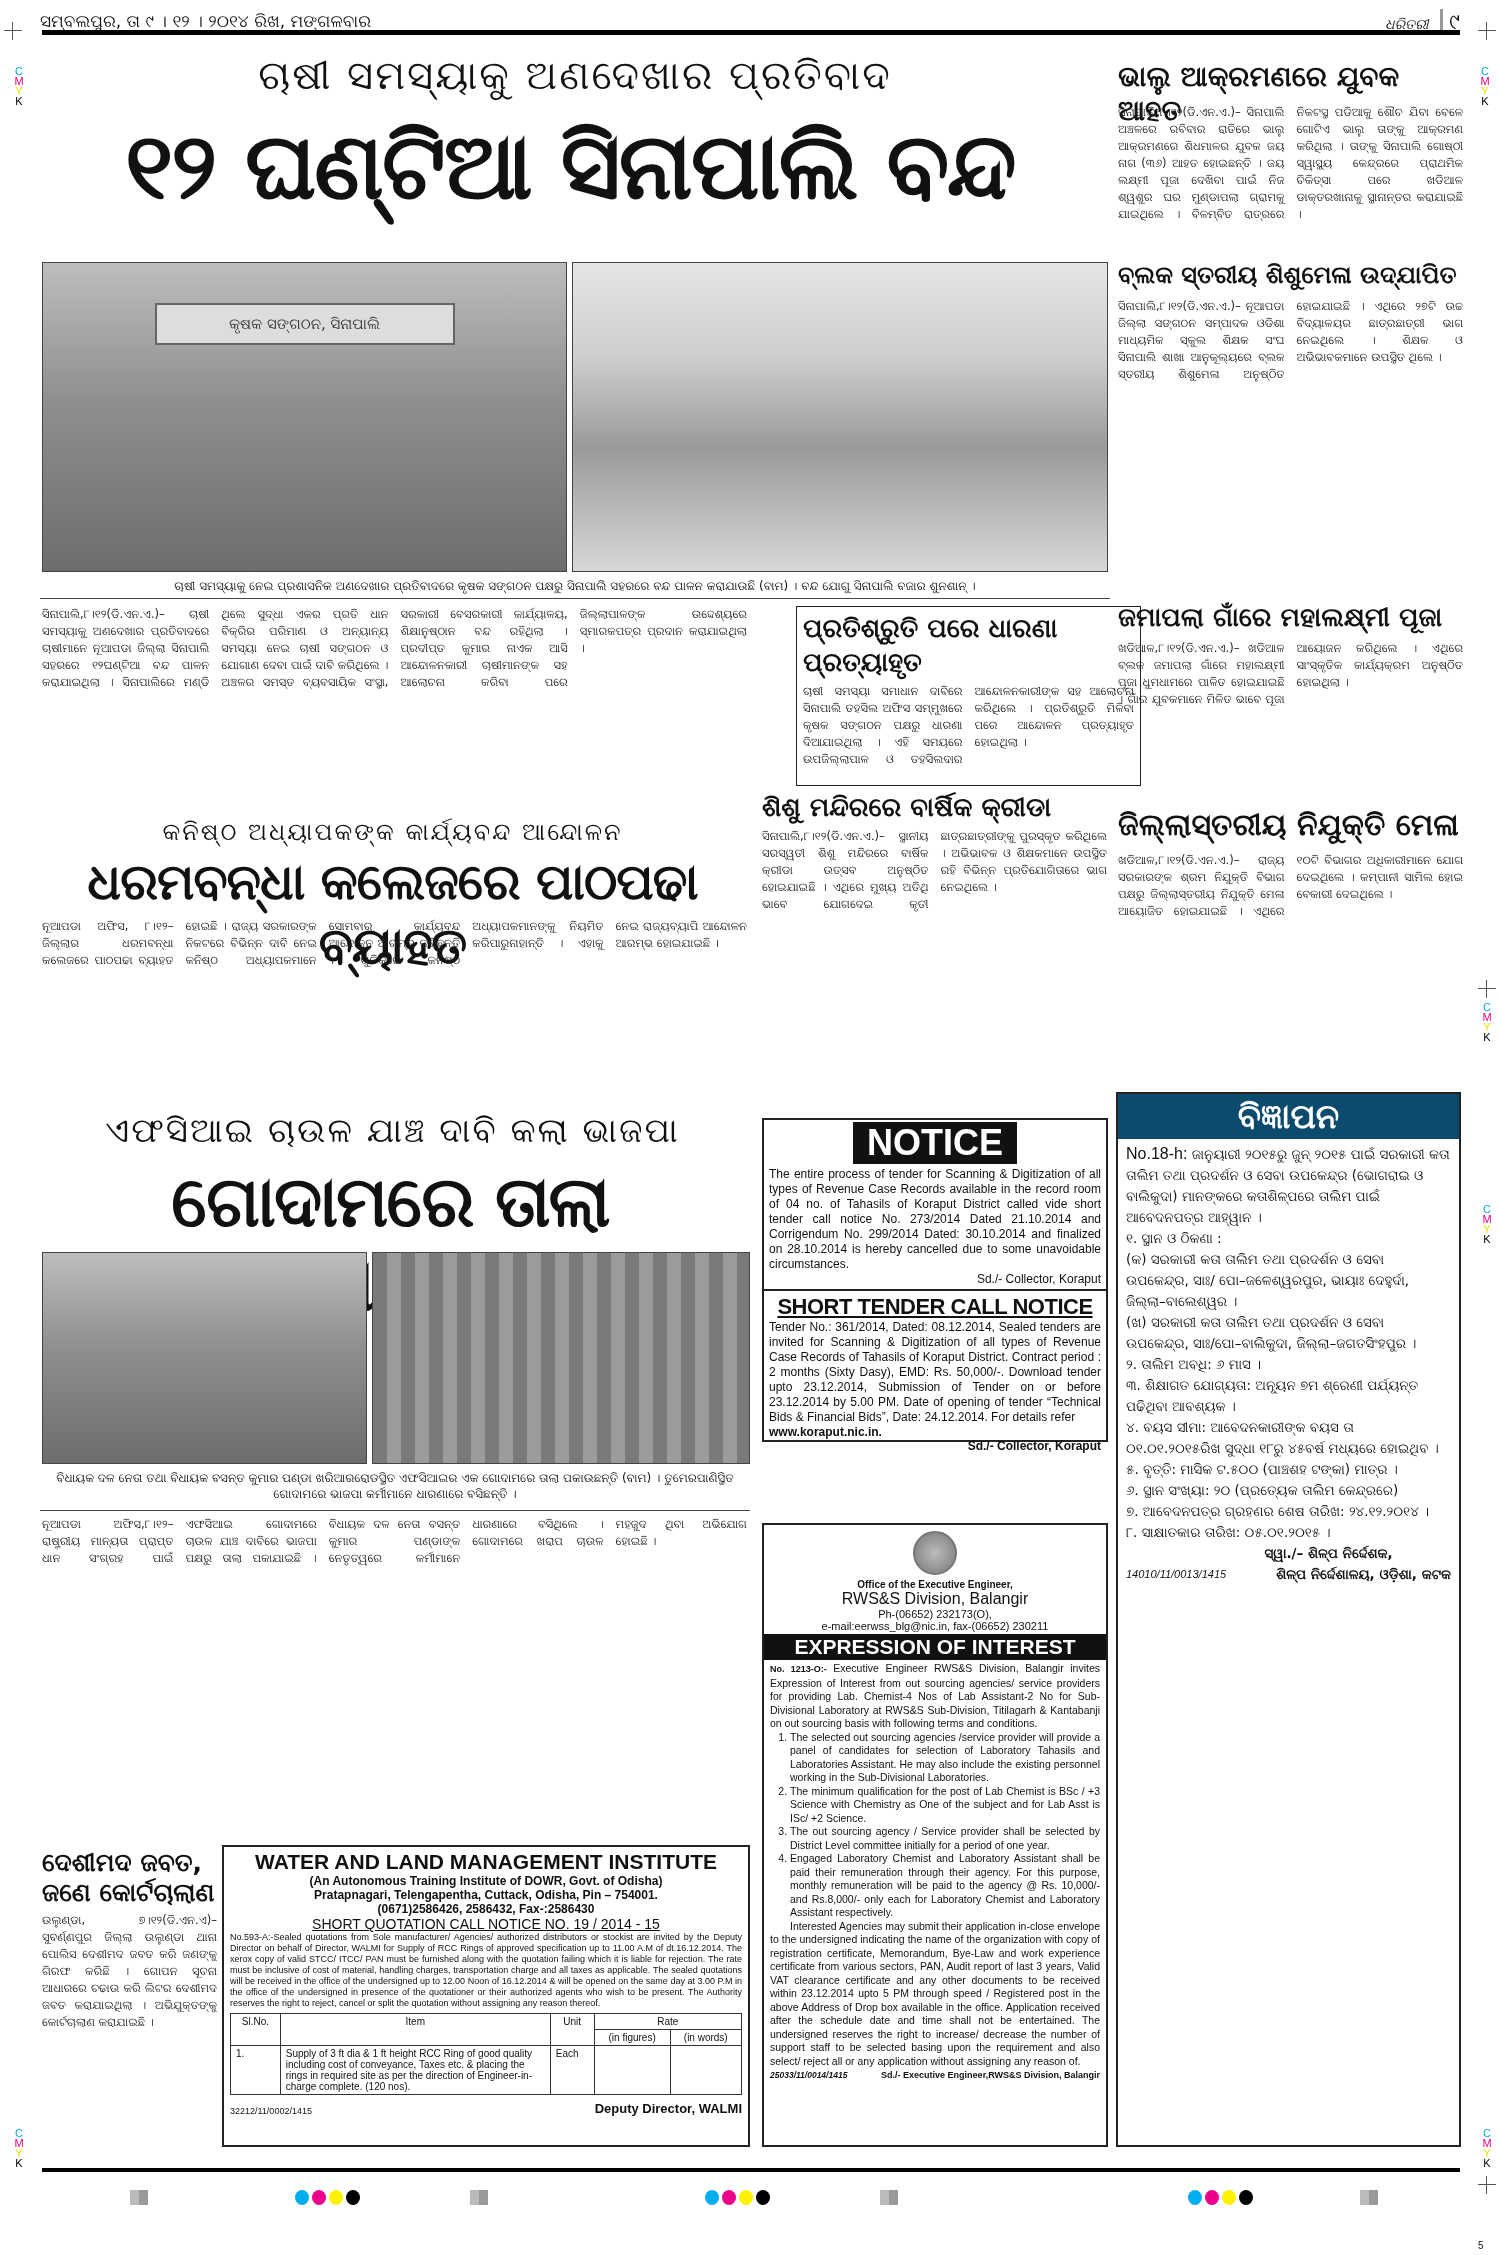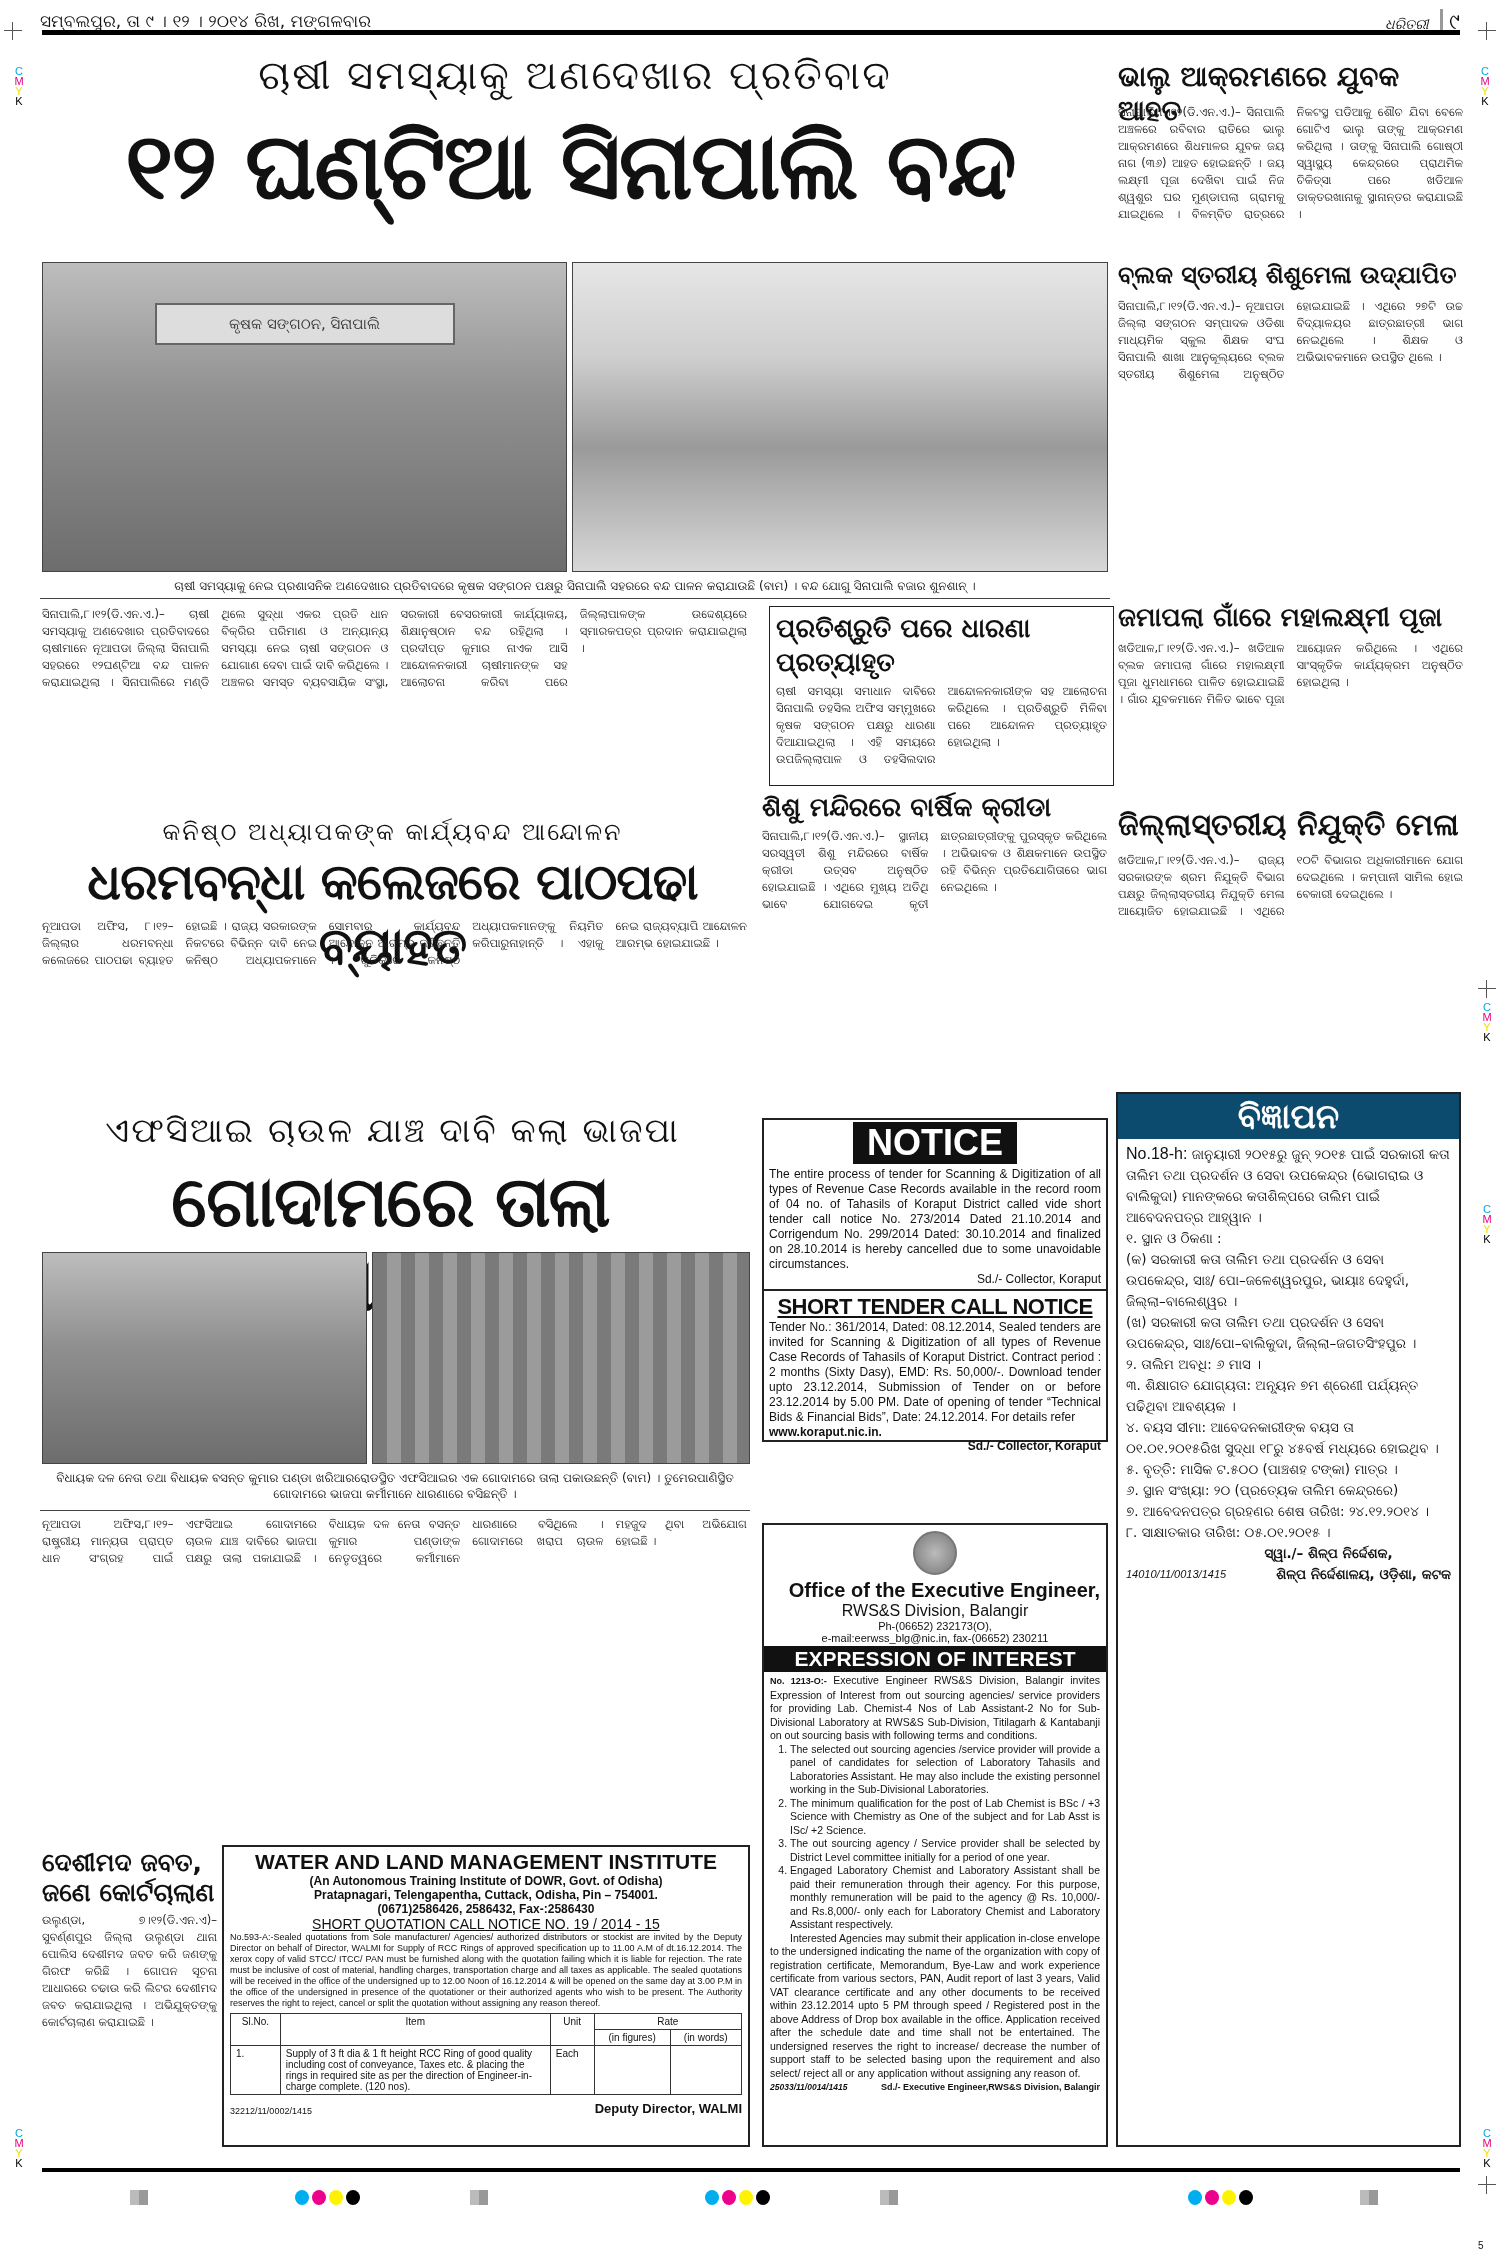--- a/index.html
+++ b/index.html
@@ -91,21 +91,21 @@
 <div class="abs kicker" style="left:40px;top:52px;width:1070px">ଚାଷୀ ସମସ୍ୟାକୁ ଅଣଦେଖାର ପ୍ରତିବାଦ</div>
 <div class="abs headline" style="left:30px;top:112px;width:1080px;font-size:92px;line-height:110px">୧୨ ଘଣ୍ଟିଆ ସିନାପାଲି ବନ୍ଦ</div>
 <div class="abs photo" style="left:42px;top:262px;width:525px;height:310px">
   <div style="margin:40px auto 0;width:300px;background:#ddd;color:#333;border:2px solid #666;font-size:15px;text-align:center;padding:10px 4px">କୃଷକ ସଙ୍ଗଠନ, ସିନାପାଲି</div>
 </div>
 <div class="abs photo street" style="left:572px;top:262px;width:536px;height:310px"></div>
 <div class="abs caption" style="left:40px;top:578px;width:1070px">ଚାଷୀ ସମସ୍ୟାକୁ ନେଇ ପ୍ରଶାସନିକ ଅଣଦେଖାର ପ୍ରତିବାଦରେ କୃଷକ ସଙ୍ଗଠନ ପକ୍ଷରୁ ସିନାପାଲି ସହରରେ ବନ୍ଦ ପାଳନ କରାଯାଉଛି (ବାମ) । ବନ୍ଦ ଯୋଗୁ ସିନାପାଲି ବଜାର ଶୁନଶାନ୍ ।</div>
 <div class="abs rule" style="left:40px;top:598px;width:1070px"></div>
 <div class="abs body-text" style="left:42px;top:606px;width:705px;height:170px;columns:4;overflow:hidden">ସିନାପାଲି,୮।୧୨(ଡି.ଏନ.ଏ.)– ଚାଷୀ ସମସ୍ୟାକୁ ଅଣଦେଖାର ପ୍ରତିବାଦରେ ଚାଷୀମାନେ ନୂଆପଡା ଜିଲ୍ଲା ସିନାପାଲି ସହରରେ ୧୨ଘଣ୍ଟିଆ ବନ୍ଦ ପାଳନ କରାଯାଇଥିଲା । ସିନାପାଲିରେ ମଣ୍ଡି ଥିଲେ ସୁଦ୍ଧା ଏକର ପ୍ରତି ଧାନ ବିକ୍ରିର ପରିମାଣ ଓ ଅନ୍ୟାନ୍ୟ ସମସ୍ୟା ନେଇ ଚାଷୀ ସଙ୍ଗଠନ ଓ ଯୋଗାଣ ଦେବା ପାଇଁ ଦାବି କରିଥିଲେ । ଅଞ୍ଚଳର ସମସ୍ତ ବ୍ୟବସାୟିକ ସଂସ୍ଥା, ସରକାରୀ ବେସରକାରୀ କାର୍ଯ୍ୟାଳୟ, ଶିକ୍ଷାନୁଷ୍ଠାନ ବନ୍ଦ ରହିଥିଲା । ପ୍ରଦୀପ୍ତ କୁମାର ନାଏକ ଆସି ଆନ୍ଦୋଳନକାରୀ ଚାଷୀମାନଙ୍କ ସହ ଆଲୋଚନା କରିବା ପରେ ଜିଲ୍ଲାପାଳଙ୍କ ଉଦ୍ଦେଶ୍ୟରେ ସ୍ମାରକପତ୍ର ପ୍ରଦାନ କରାଯାଇଥିଲା ।</div>
 
-<div class="abs box" style="left:769px;top:606px;width:345px;height:180px;border-width:1px;padding:4px 6px;overflow:hidden">
+<div class="abs box" style="left:796px;top:606px;width:345px;height:180px;border-width:1px;padding:4px 6px;overflow:hidden">
   <div class="col-hd" style="font-size:26px">ପ୍ରତିଶ୍ରୁତି ପରେ ଧାରଣା ପ୍ରତ୍ୟାହୃତ</div>
   <div class="body-text" style="columns:2;margin-top:4px">ଚାଷୀ ସମସ୍ୟା ସମାଧାନ ଦାବିରେ ସିନାପାଲି ତହସିଲ ଅଫିସ ସମ୍ମୁଖରେ କୃଷକ ସଙ୍ଗଠନ ପକ୍ଷରୁ ଧାରଣା ଦିଆଯାଇଥିଲା । ଏହି ସମୟରେ ଉପଜିଲ୍ଲାପାଳ ଓ ତହସିଲଦାର ଆନ୍ଦୋଳନକାରୀଙ୍କ ସହ ଆଲୋଚନା କରିଥିଲେ । ପ୍ରତିଶ୍ରୁତି ମିଳିବା ପରେ ଆନ୍ଦୋଳନ ପ୍ରତ୍ୟାହୃତ ହୋଇଥିଲା ।</div>
 </div>
 
 <div class="abs kicker" style="left:40px;top:818px;width:705px;font-size:24px">କନିଷ୍ଠ ଅଧ୍ୟାପକଙ୍କ କାର୍ଯ୍ୟବନ୍ଦ ଆନ୍ଦୋଳନ</div>
 <div class="abs headline" style="left:40px;top:850px;width:705px;font-size:50px;line-height:64px;letter-spacing:-1px">ଧରମବନ୍ଧା କଲେଜରେ ପାଠପଢା ବ୍ୟାହତ</div>
 <div class="abs body-text" style="left:42px;top:918px;width:705px;height:160px;columns:5;overflow:hidden">ନୂଆପଡା ଅଫିସ, ୮।୧୨–ଜିଲ୍ଲାର ଧରମବନ୍ଧା କଲେଜରେ ପାଠପଢା ବ୍ୟାହତ ହୋଇଛି । ରାଜ୍ୟ ସରକାରଙ୍କ ନିକଟରେ ବିଭିନ୍ନ ଦାବି ନେଇ କନିଷ୍ଠ ଅଧ୍ୟାପକମାନେ ସୋମବାର କାର୍ଯ୍ୟବନ୍ଦ ଆନ୍ଦୋଳନ ଆରମ୍ଭ କରିଛନ୍ତି । ଗୁଡିକରେ କନିଷ୍ଠ ଅଧ୍ୟାପକମାନଙ୍କୁ ନିୟମିତ କରିପାରୁନାହାନ୍ତି । ଏହାକୁ ନେଇ ରାଜ୍ୟବ୍ୟାପି ଆନ୍ଦୋଳନ ଆରମ୍ଭ ହୋଇଯାଇଛି ।</div>
 
 <div class="abs col-hd" style="left:762px;top:790px;width:345px;font-size:26px">ଶିଶୁ ମନ୍ଦିରରେ ବାର୍ଷିକ କ୍ରୀଡା</div>
 <div class="abs body-text" style="left:762px;top:828px;width:345px;height:255px;columns:2;overflow:hidden">ସିନାପାଲି,୮।୧୨(ଡି.ଏନ.ଏ.)– ସ୍ଥାନୀୟ ସରସ୍ୱତୀ ଶିଶୁ ମନ୍ଦିରରେ ବାର୍ଷିକ କ୍ରୀଡା ଉତ୍ସବ ଅନୁଷ୍ଠିତ ହୋଇଯାଇଛି । ଏଥିରେ ମୁଖ୍ୟ ଅତିଥି ଭାବେ ଯୋଗଦେଇ କୃତୀ ଛାତ୍ରଛାତ୍ରୀଙ୍କୁ ପୁରସ୍କୃତ କରିଥିଲେ । ଅଭିଭାବକ ଓ ଶିକ୍ଷକମାନେ ଉପସ୍ଥିତ ରହି ବିଭିନ୍ନ ପ୍ରତିଯୋଗିତାରେ ଭାଗ ନେଇଥିଲେ ।</div>
@@ -164,21 +164,21 @@
   <div class="en" style="text-align:right;font-size:12px">Sd./- Collector, Koraput</div>
   <div class="rule" style="margin:3px -5px;height:2px;background:#222"></div>
   <div class="tender-title" style="font-size:22px">SHORT TENDER CALL NOTICE</div>
   <div class="en-body" style="font-size:12px;line-height:15px">Tender No.: 361/2014, Dated: 08.12.2014, Sealed tenders are invited for Scanning &amp; Digitization of all types of Revenue Case Records of Tahasils of Koraput District. Contract period : 2 months (Sixty Dasy), EMD: Rs. 50,000/-. Download tender upto 23.12.2014, Submission of Tender on or before 23.12.2014 by 5.00 PM. Date of opening of tender “Technical Bids &amp; Financial Bids”, Date: 24.12.2014. For details refer</div>
   <div class="en" style="font-weight:bold;font-size:12px">www.koraput.nic.in.</div>
   <div class="en" style="text-align:right;font-weight:bold;font-size:12px">Sd./- Collector, Koraput</div>
 </div>
 
 <div class="abs box" style="left:762px;top:1523px;width:346px;height:624px;padding:2px 6px">
   <div class="seal"></div>
-  <div class="en" style="font-weight:bold;font-size:20px;text-align:right">Office of the Executive Engineer,</div>
+  <div class="en" style="font-weight:bold;font-size:10px;text-align:center">Office of the Executive Engineer,</div>
   <div class="en" style="font-weight:normal;font-size:16px;text-align:center">RWS&amp;S Division, Balangir</div>
   <div class="en" style="font-size:11px;text-align:center">Ph-(06652) 232173(O),</div>
   <div class="en" style="font-size:11px;text-align:center">e-mail:eerwss_blg@nic.in, fax-(06652) 230211</div>
   <div class="eoi-bar" style="margin:2px -6px">EXPRESSION OF INTEREST</div>
   <div class="en-body" style="font-size:10.5px;line-height:13.5px"><b style="font-size:9px">No. 1213-O:-</b> <span>Executive Engineer RWS&amp;S Division, Balangir invites Expression of Interest from out sourcing agencies/ service providers for providing Lab. Chemist-4 Nos of Lab Assistant-2 No for Sub-Divisional Laboratory at RWS&amp;S Sub-Division, Titilagarh &amp; Kantabanji on out sourcing basis with following terms and conditions.</span></div>
   <ol class="en-body" style="font-size:10.5px;line-height:13.5px;padding-left:20px">
     <li>The selected out sourcing agencies /service provider will provide a panel of candidates for selection of Laboratory Tahasils and Laboratories Assistant. He may also include the existing personnel working in the Sub-Divisional Laboratories.</li>
     <li>The minimum qualification for the post of Lab Chemist is BSc / +3 Science with Chemistry as One of the subject and for Lab Asst is ISc/ +2 Science.</li>
     <li>The out sourcing agency / Service provider shall be selected by District Level committee initially for a period of one year.</li>
     <li>Engaged Laboratory Chemist and Laboratory Assistant shall be paid their remuneration through their agency. For this purpose, monthly remuneration will be paid to the agency @ Rs. 10,000/- and Rs.8,000/- only each for Laboratory Chemist and Laboratory Assistant respectively.</li>

